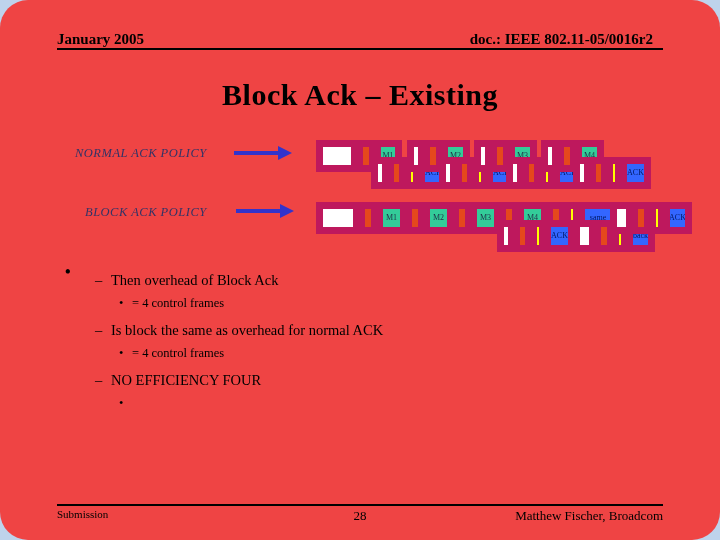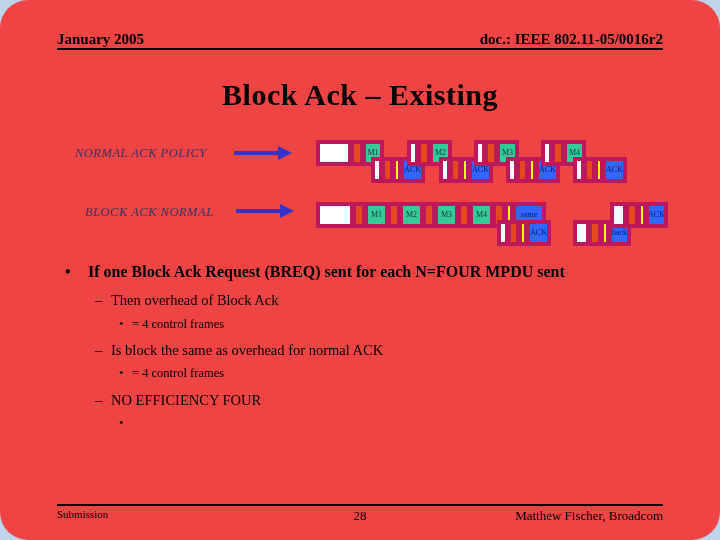--- a/index.html
+++ b/index.html
@@ -2,37 +2,37 @@
 <html><head>
 <meta charset="utf-8">
 <style>
   html,body{margin:0;padding:0;}
   body{width:720px;height:540px;position:relative;font-family:"Liberation Serif",serif;background:#bed3ec;overflow:hidden;}
   .slide{position:absolute;inset:0;background:#bed3ec;}
   .slide-inner{position:absolute;inset:0;background:#ef4444;border-radius:28px;}
 
   
   .hdr-left{position:absolute;left:57px;top:31px;font-size:15px;font-weight:bold;}
-  .hdr-right{position:absolute;right:57px;top:31px;font-size:15px;font-weight:bold;text-align:center;}
+  .hdr-right{position:absolute;right:67px;top:31px;font-size:15px;font-weight:bold;text-align:center;}
   .hdr-line{position:absolute;left:57px;right:57px;top:48px;height:2px;background:#000;}
   .ftr-line{position:absolute;left:57px;right:57px;top:504px;height:2px;background:#000;}
   .ftr-left{position:absolute;left:57px;top:508px;font-size:11px;}
   .ftr-center{position:absolute;left:0;right:0;top:508px;text-align:center;font-size:13px;}
   .ftr-right{position:absolute;right:57px;top:508px;font-size:13px;}
 
   .title{position:absolute;left:0;right:0;top:78px;text-align:center;font-size:30px;font-weight:bold;letter-spacing:0.5px;}
 
   
   .policy-label{position:absolute;font-style:italic;font-size:12.5px;letter-spacing:0.5px;text-align:center;}
   .arrow{position:absolute;height:14px;}
   .arrow .shaft{position:absolute;left:0;top:5px;height:4px;}
   .arrow .head{position:absolute;top:0;width:0;height:0;border-top:7px solid transparent;border-bottom:7px solid transparent;}
 
   .frame{position:absolute;display:flex;}
-  .seg{height:18px;border:4px solid #be185d;flex:none;display:flex;align-items:center;justify-content:center;font-size:8px;line-height:8px;overflow:hidden;white-space:nowrap;}
+  .seg{height:18px;border:7px solid #be185d;flex:none;display:flex;align-items:center;justify-content:center;font-size:8px;line-height:8px;overflow:hidden;white-space:nowrap;}
   .seg + .seg{margin-left:-2px;}
 
   
   .bullets{position:absolute;left:60px;top:262px;width:616px;}
   .bullet{position:relative;}
   .bullet .marker{position:absolute;top:0;}
   .b1{font-weight:bold;font-size:16px;line-height:1.28;padding-left:28px;max-width:560px;}
   .b1 .marker{left:5px;}
   .b2{font-size:14.5px;line-height:1.25;padding-left:51px;margin-top:9px;}
   .b2 .marker{left:35px;}
@@ -50,21 +50,21 @@
     <div class="hdr-line"></div>
 
     <div class="title">Block Ack – Existing</div>
 
     <div id="diagram">
         <div class="policy-label" style="left: 75px; top: 146px; color: rgb(51, 51, 102);">NORMAL ACK POLICY</div>
         <div class="arrow" style="left: 234px; top: 146px; width: 58px;">
           <div class="shaft" style="width: 44px; background: rgb(51, 51, 204);"></div>
           <div class="head" style="left: 44px; border-left: 14px solid rgb(51, 51, 204);"></div>
         </div>
-        <div class="policy-label" style="left: 85px; top: 205px; color: rgb(51, 51, 102);">BLOCK ACK NORMAL</div>
+        <div class="policy-label" style="left: 85px; top: 205px; color: rgb(51, 51, 102);">BLOCK ACK POLICY</div>
         <div class="arrow" style="left: 236px; top: 204px; width: 58px;">
           <div class="shaft" style="width: 44px; background: rgb(51, 51, 204);"></div>
           <div class="head" style="left: 44px; border-left: 14px solid rgb(51, 51, 204);"></div>
         </div>
         <div class="frame" style="left: 316px; top: 140px;">
           <div class="seg" style="width: 28px; background: rgb(255, 255, 255);"></div>
           <div class="seg" style="width: 6px; background: rgb(229, 72, 28);"></div>
           <div class="seg" style="width: 14px; background: rgb(51, 204, 153); color: rgb(31, 45, 70);">M1</div>
         </div>
         <div class="frame" style="left: 371px; top: 157px;">
@@ -134,21 +134,21 @@
         </div>
         <div class="frame" style="left: 610px; top: 202px;">
           <div class="seg" style="width: 9px; background: rgb(255, 255, 255);"></div>
           <div class="seg" style="width: 6px; background: rgb(229, 72, 28);"></div>
           <div class="seg" style="width: 2px; background: rgb(255, 255, 0);"></div>
           <div class="seg" style="width: 15px; background: rgb(51, 102, 255); color: rgb(0, 26, 102);">ACK</div>
         </div>
       </div>
 
     <div class="bullets" id="bullets">
-        <div class="bullet b1"><span class="marker">•</span><span>If one Block Ack Request (BREQ) sent for each N=FOUR MPDU sent</span></div>
+        <div class="bullet b1"><span class="marker">•</span></div>
         <div class="bullet b2"><span class="marker">–</span><span>Then overhead of Block Ack</span></div>
         <div class="bullet b3"><span class="marker">•</span><span>= 4 control frames</span></div>
         <div class="bullet b2"><span class="marker">–</span><span>Is block the same as overhead for normal ACK</span></div>
         <div class="bullet b3"><span class="marker">•</span><span>= 4 control frames</span></div>
         <div class="bullet b2"><span class="marker">–</span><span>NO EFFICIENCY FOUR</span></div>
         <div class="bullet b3"><span class="marker">•</span></div>
       </div>
 
     <div class="ftr-line"></div>
     <div class="ftr-left">Submission</div>

